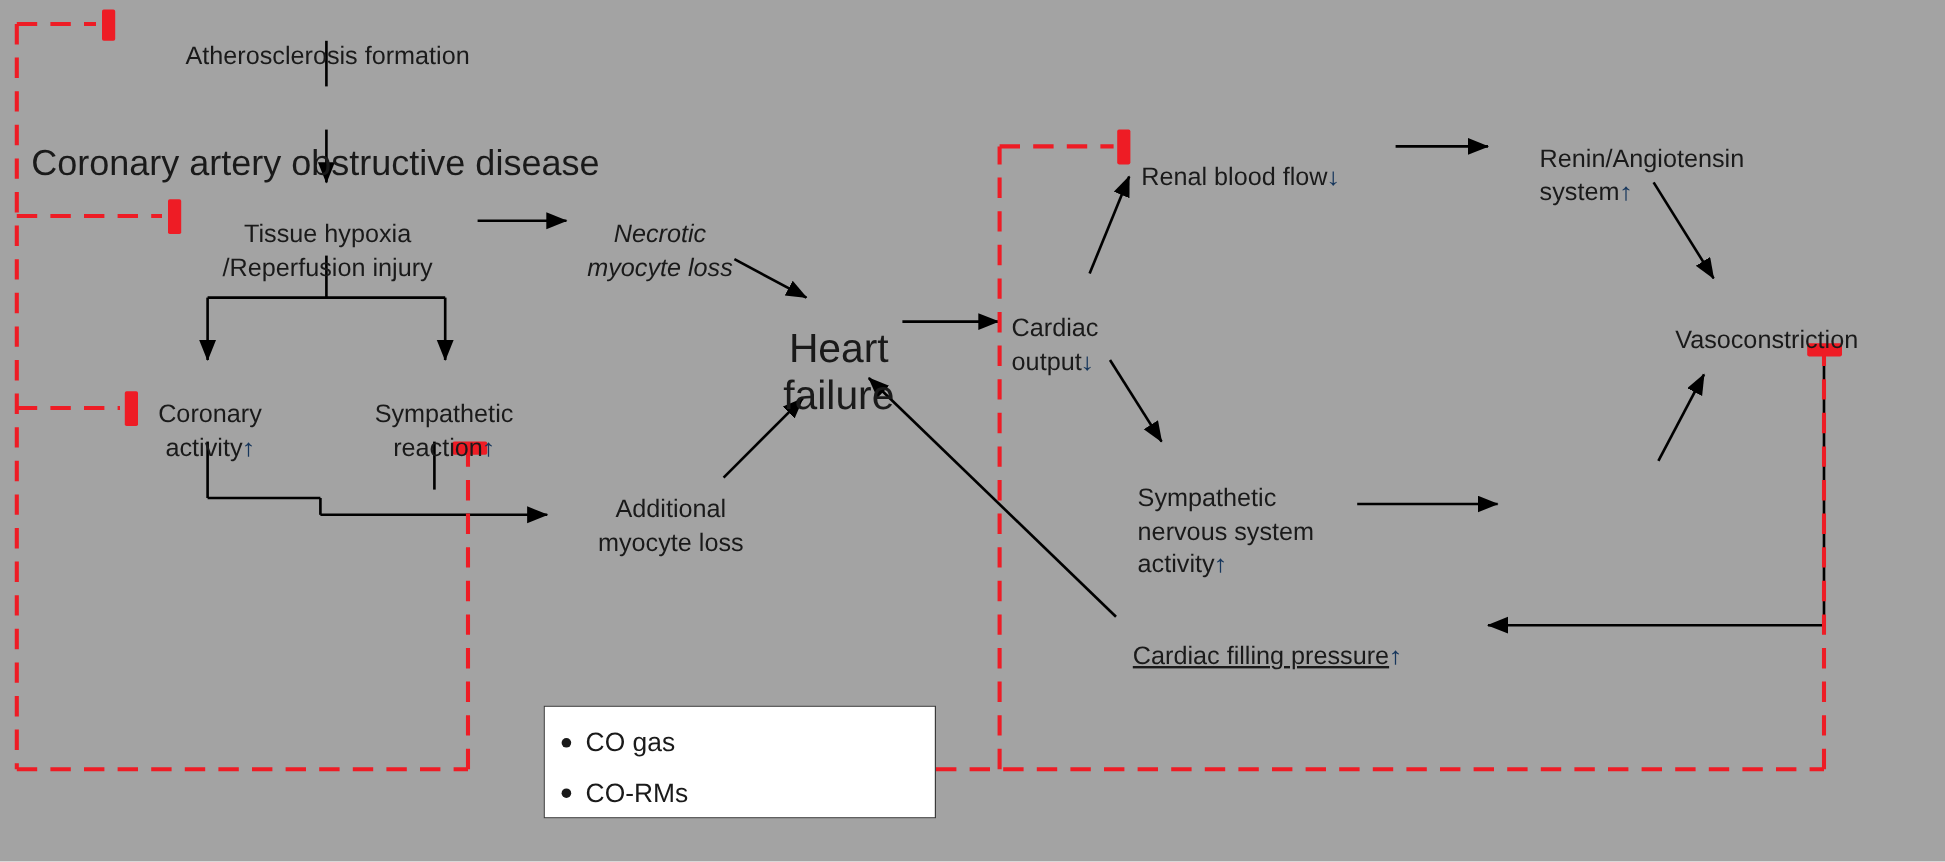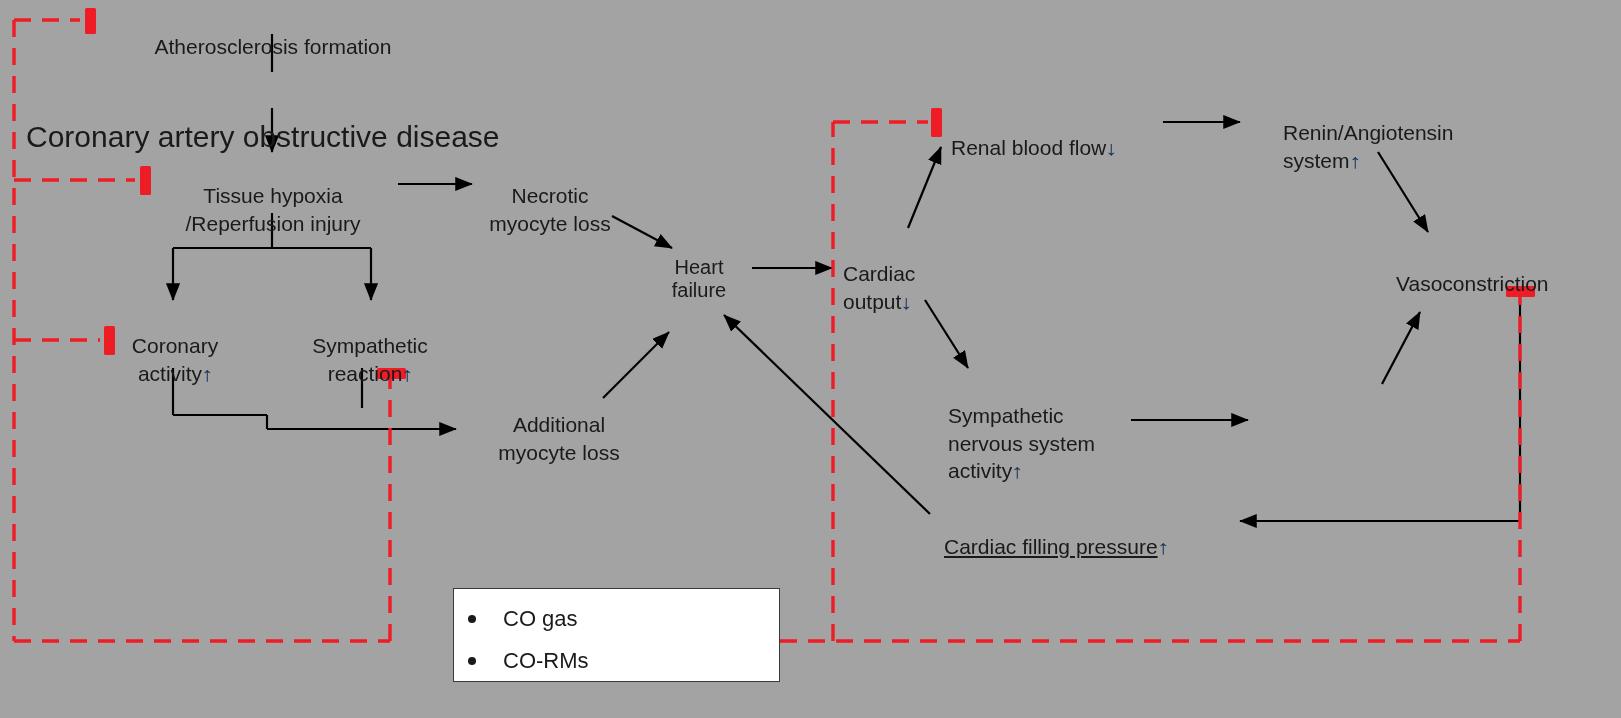--- a/index.html
+++ b/index.html
@@ -19,21 +19,21 @@
   .node {
     position: absolute;
     font-size: 21px;
     line-height: 1.30;
     color: #1a1a1a;
     white-space: pre-line;
   }
   .node.center { text-align: center; }
   .node.left { text-align: left; }
   .big {
-    font-size: 20px;
+    font-size: 34px;
     line-height: 1.15;
   }
   .title {
     font-size: 30px;
   }
   .arrowglyph {
     color: #16365c;
     font-weight: bold;
     font-size: 20px;
     display: inline-block;
@@ -54,21 +54,21 @@
     box-sizing: border-box;
   }
   .legend-list {
     position: absolute;
     font-size: 22px;
     line-height: 1.0;
   }
   .legend-item {
     display: flex;
     align-items: center;
-    gap: 27px;
+    gap: 12px;
     height: 42px;
   }
   .bullet {
     width: 8px;
     height: 8px;
     border-radius: 50%;
     background: #1a1a1a;
     flex: 0 0 auto;
   }
 </style>
@@ -164,21 +164,21 @@
 
   <div class="node left title" style="left:26px; top:78px; width:520px;">
     <span>Coronary artery obstructive disease</span>
   </div>
 
   <div class="node center" style="left:155px; top:155px; width:236px;">
     <span>Tissue hypoxia
 /Reperfusion injury</span>
   </div>
 
-  <div class="node center" style="left:470px; top:155px; width:160px;">
+  <div class="node center" style="left:470px; top:155px; width:160px;font-style:italic;">
     <span>Necrotic
 myocyte loss</span>
   </div>
 
   <div class="node center" style="left:100px; top:305px; width:150px;">
     <span>Coronary
 activity</span><span class="arrowglyph">↑</span>
   </div>
 
   <div class="node center" style="left:285px; top:305px; width:170px;">

